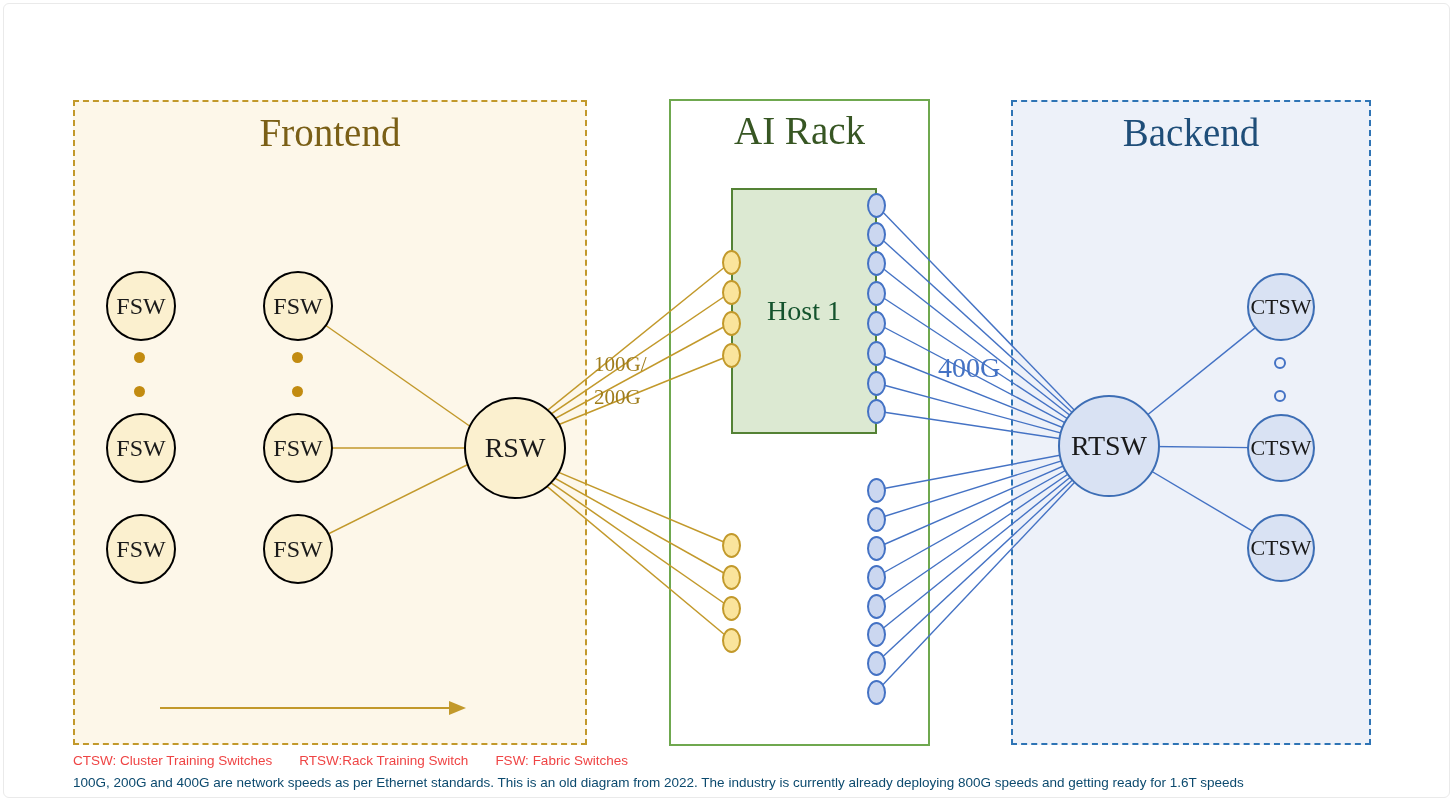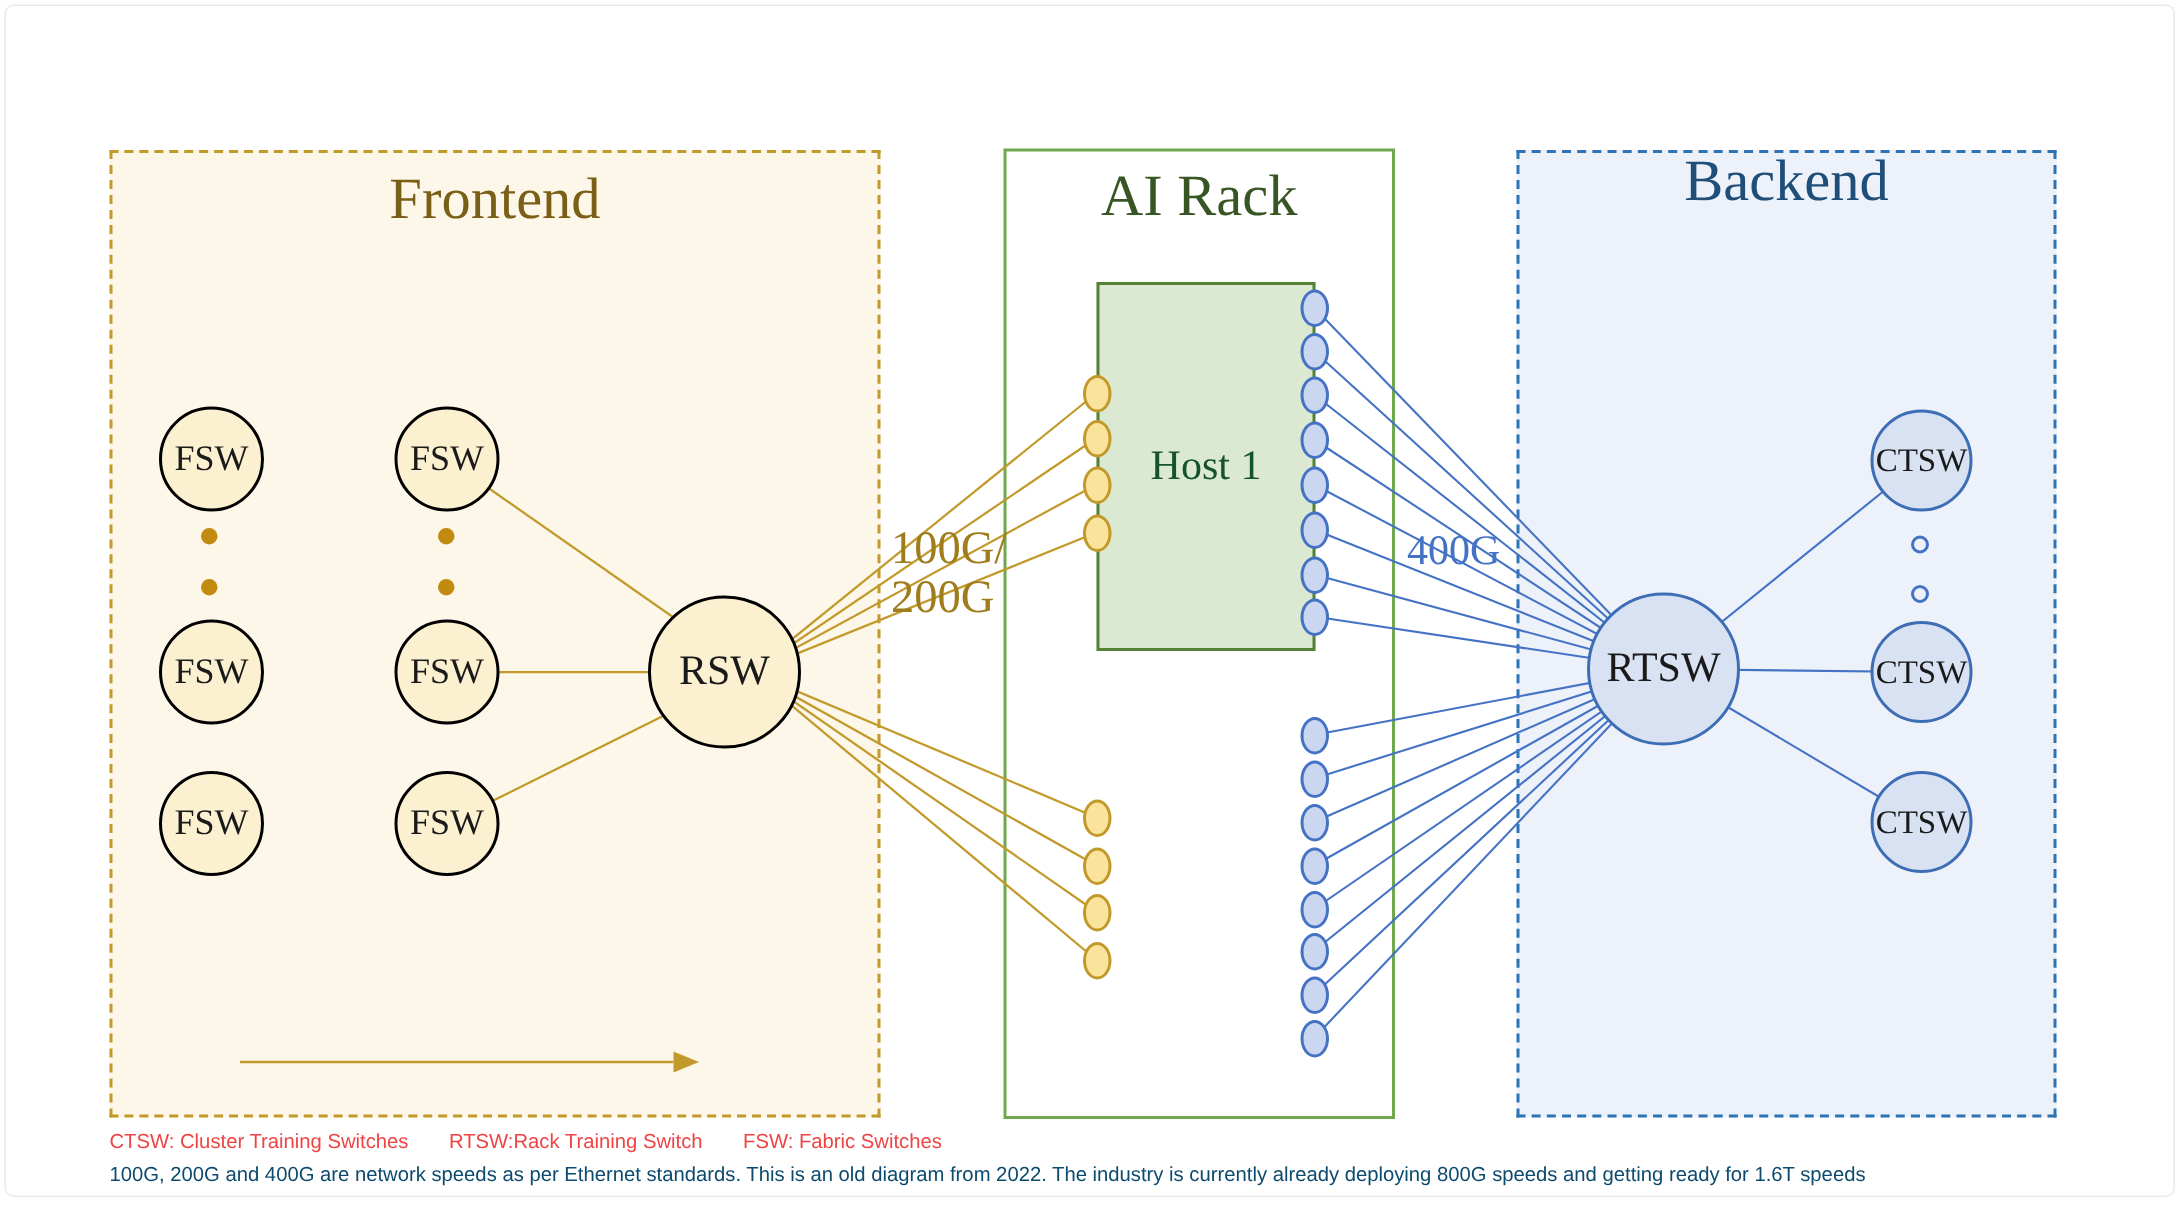--- a/index.html
+++ b/index.html
@@ -12,33 +12,33 @@
   #ai-rack-box{left:669px;top:99px;width:261px;height:647px;background:#ffffff;border:2px solid #6FA84F;}
   #backend-box{left:1011px;top:100px;width:360px;height:645px;background:#EDF1F9;border:2px dashed #2E74B5;}
   .host{position:absolute;box-sizing:border-box;background:#DCE9D2;border:2px solid #548235;
         display:flex;align-items:center;justify-content:center;font-size:28px;color:#14532d;z-index:1;}
   #host-1{left:731px;top:188px;width:146px;height:246px;}
   #host-2{left:731px;top:471px;width:146px;height:248px;}
   #edges-svg{position:absolute;left:0;top:0;z-index:2;}
   .region-title{position:absolute;z-index:4;text-align:center;font-size:39px;}
   #frontend-title{left:73px;top:110px;width:514px;color:#7A5F16;}
   #ai-rack-title{left:669px;top:108px;width:261px;color:#375623;}
-  #backend-title{left:1011px;top:98px;width:360px;color:#1F4E79;}
+  #backend-title{left:1011px;top:110px;width:360px;color:#1F4E79;}
   .node{position:absolute;border-radius:50%;display:flex;align-items:center;justify-content:center;
         color:#1a1a1a;z-index:3;box-sizing:border-box;}
   .node.gold{background:#FBF0CF;border:2px solid #000000;}
   .node.blue{background:#D9E2F3;border:2px solid #3D6EB5;}
   .port{position:absolute;width:19px;height:25px;border-radius:50%;box-sizing:border-box;z-index:3;}
   .port.gold{background:#FAE49C;border:2px solid #C2992B;}
   .port.blue{background:#CBD7F0;border:2px solid #4472C4;}
   .dot{position:absolute;border-radius:50%;z-index:3;box-sizing:border-box;}
   .dot.gold{width:11px;height:11px;background:#C28B10;}
   .dot.blue{width:12px;height:12px;border:2px solid #4472C4;background:transparent;}
   .diagram-label{position:absolute;z-index:4;}
-  #label-speed-frontend{left:594px;top:348px;font-size:31px;line-height:33px;color:#9F7D1C;}
+  #label-speed-frontend{left:594px;top:348px;font-size:21px;line-height:33px;color:#9F7D1C;}
   #label-speed-backend{left:938px;top:352px;font-size:28px;color:#4472C4;}
   #label-data-ingestion{left:211px;top:658px;font-size:26px;color:#7A5F16;white-space:pre;}
   #footer-legend{position:absolute;left:73px;top:753px;display:flex;gap:27px;z-index:4;
                  font-family:"Liberation Sans",sans-serif;font-size:13.5px;color:#ef4444;}
   #footer-note{position:absolute;left:73px;top:775px;z-index:4;
                font-family:"Liberation Sans",sans-serif;font-size:13.5px;color:#0c4a6e;}
 </style>
 </head>
 <body>
 
@@ -103,21 +103,21 @@
     <span>RTSW:Rack Training Switch</span>
     <span>FSW: Fabric Switches</span>
   </div>
   <div id="footer-note">100G, 200G and 400G are network speeds as per Ethernet standards. This is an old diagram from 2022. The industry is currently already deploying 800G speeds and getting ready for 1.6T speeds</div>
 <div class="node gold" style="left: 106px; top: 271px; width: 70px; height: 70px; font-size: 24px;">FSW</div>
     <div class="node gold" style="left: 263px; top: 271px; width: 70px; height: 70px; font-size: 24px;">FSW</div>
     <div class="node gold" style="left: 106px; top: 413px; width: 70px; height: 70px; font-size: 24px;">FSW</div>
     <div class="node gold" style="left: 263px; top: 413px; width: 70px; height: 70px; font-size: 24px;">FSW</div>
     <div class="node gold" style="left: 106px; top: 514px; width: 70px; height: 70px; font-size: 24px;">FSW</div>
     <div class="node gold" style="left: 263px; top: 514px; width: 70px; height: 70px; font-size: 24px;">FSW</div>
-    <div class="node gold" style="left: 432px; top: 397px; width: 102px; height: 102px; font-size: 28px;">RSW</div>
+    <div class="node gold" style="left: 464px; top: 397px; width: 102px; height: 102px; font-size: 28px;">RSW</div>
     <div class="node blue" style="left: 1058px; top: 395px; width: 102px; height: 102px; font-size: 28px;">RTSW</div>
     <div class="node blue" style="left: 1247px; top: 273px; width: 68px; height: 68px; font-size: 22px;">CTSW</div>
     <div class="node blue" style="left: 1247px; top: 414px; width: 68px; height: 68px; font-size: 22px;">CTSW</div>
     <div class="node blue" style="left: 1247px; top: 514px; width: 68px; height: 68px; font-size: 22px;">CTSW</div>
     <div class="port gold" style="left: 721.5px; top: 249.5px;"></div>
     <div class="port gold" style="left: 721.5px; top: 279.5px;"></div>
     <div class="port gold" style="left: 721.5px; top: 310.5px;"></div>
     <div class="port gold" style="left: 721.5px; top: 342.5px;"></div>
     <div class="port gold" style="left: 721.5px; top: 532.5px;"></div>
     <div class="port gold" style="left: 721.5px; top: 564.5px;"></div>

